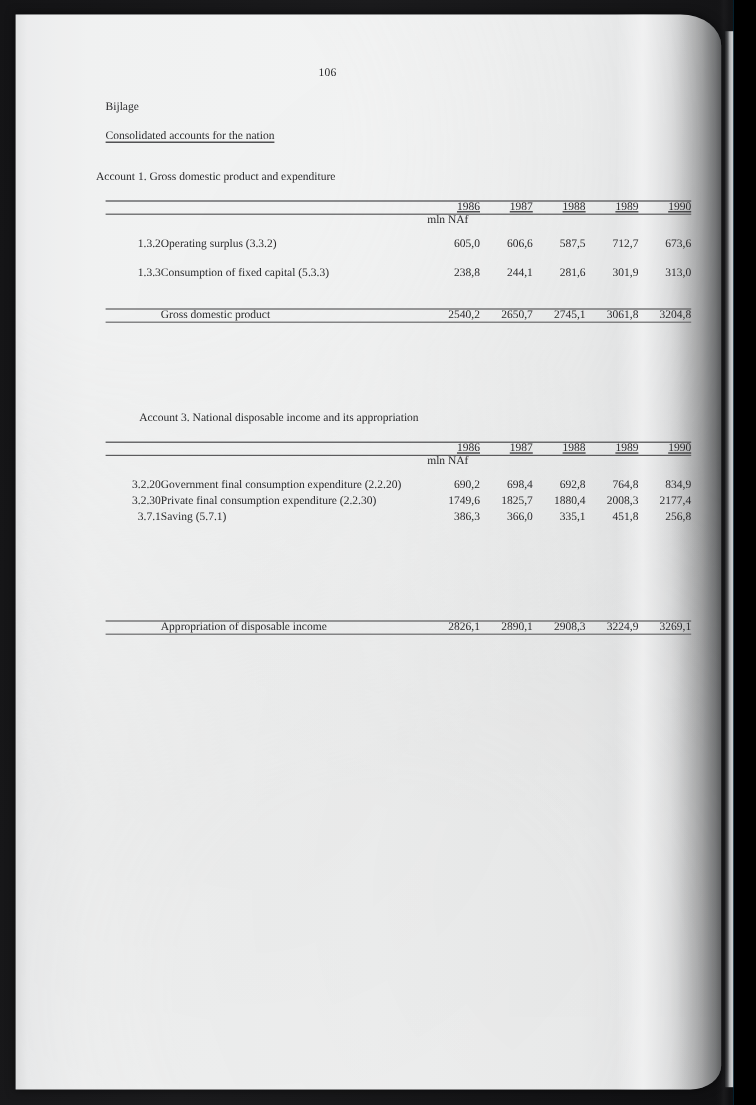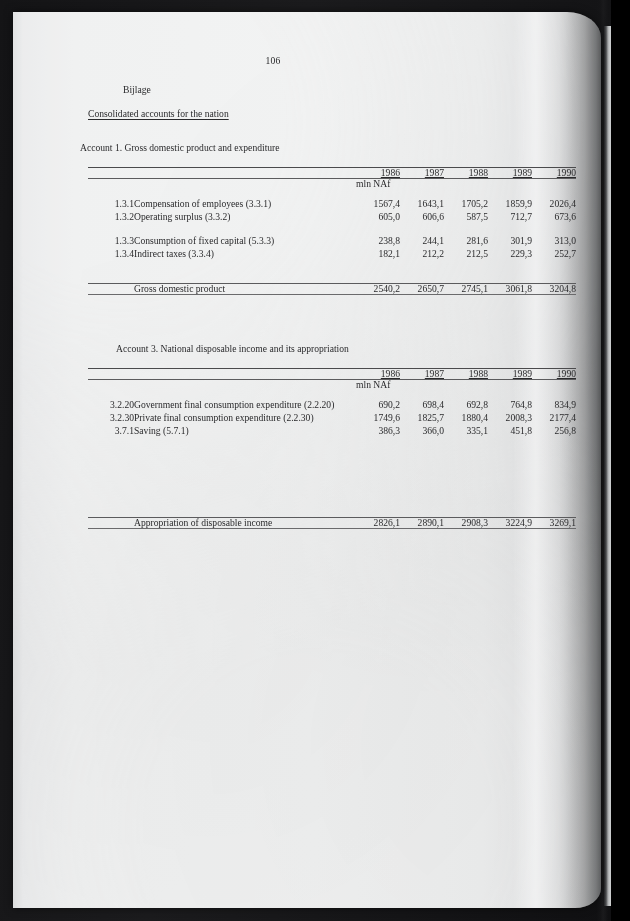--- a/index.html
+++ b/index.html
@@ -117,21 +117,20 @@
     text-align: center;
     font-size: 9.6px;
     letter-spacing: .2px;
   }
 
   .bijlage {
     position: absolute;
     left: 75px;
     top: 73px;
     font-size: 9.6px;
-    margin-left: 35px;
   }
 
   .subtitle {
     position: absolute;
     left: 75px;
     top: 97px;
     font-size: 9.6px;
     text-decoration: underline;
     text-underline-offset: 2px;
   }
@@ -245,29 +244,20 @@
           <tr class="unit-row">
             <td class="c-code"></td>
             <td class="c-label"></td>
             <td class="c-val unit-cell" colspan="5">mln NAf</td>
           </tr>
 
           <tr class="spacer-row">
               <td colspan="7"></td>
             </tr>
 
-          <tr class="body-row">
-            <td class="c-code">1.3.1</td>
-            <td class="c-label">Compensation of employees (3.3.1)</td>
-            <td class="c-val">1567,4</td>
-            <td class="c-val">1643,1</td>
-            <td class="c-val">1705,2</td>
-            <td class="c-val">1859,9</td>
-            <td class="c-val">2026,4</td>
-          </tr>
 
           <tr class="body-row">
             <td class="c-code">1.3.2</td>
             <td class="c-label">Operating surplus (3.3.2)</td>
             <td class="c-val">605,0</td>
             <td class="c-val">606,6</td>
             <td class="c-val">587,5</td>
             <td class="c-val">712,7</td>
             <td class="c-val">673,6</td>
           </tr>
@@ -279,29 +269,20 @@
           <tr class="body-row">
             <td class="c-code">1.3.3</td>
             <td class="c-label">Consumption of fixed capital (5.3.3)</td>
             <td class="c-val">238,8</td>
             <td class="c-val">244,1</td>
             <td class="c-val">281,6</td>
             <td class="c-val">301,9</td>
             <td class="c-val">313,0</td>
           </tr>
 
-          <tr class="body-row">
-            <td class="c-code">1.3.4</td>
-            <td class="c-label">Indirect taxes (3.3.4)</td>
-            <td class="c-val">182,1</td>
-            <td class="c-val">212,2</td>
-            <td class="c-val">212,5</td>
-            <td class="c-val">229,3</td>
-            <td class="c-val">252,7</td>
-          </tr>
 
 
           <tr>
               <td colspan="7" style="height:21px"></td>
             </tr>
         </tbody>
       </table>
 
       <div class="rule-light"></div>
       <table class="data">

